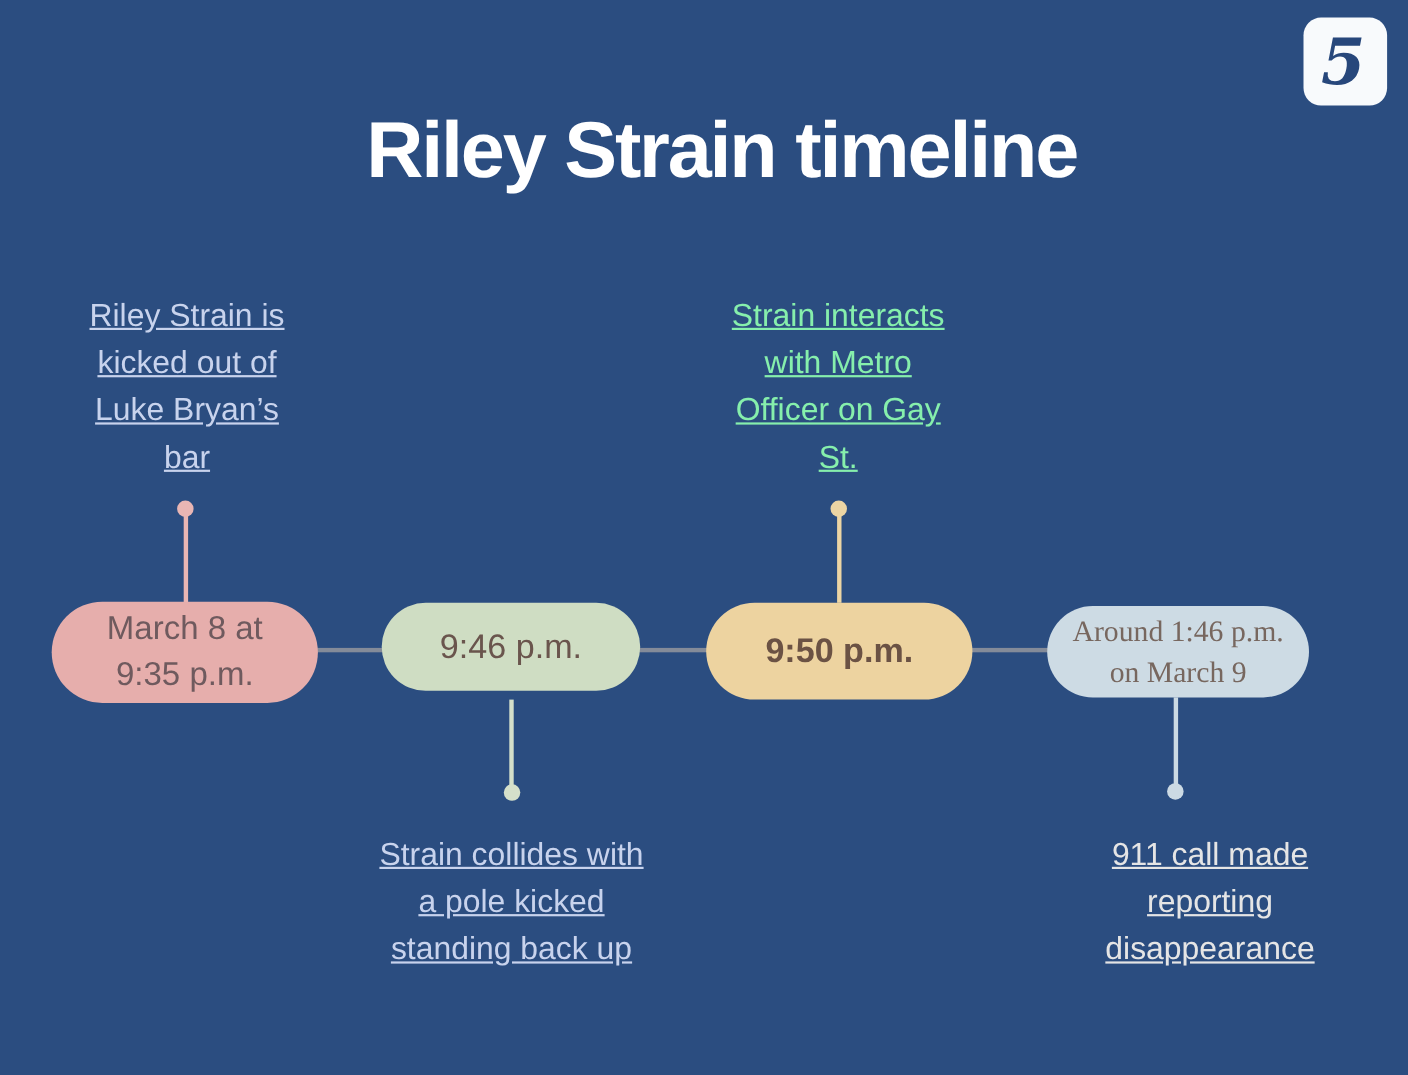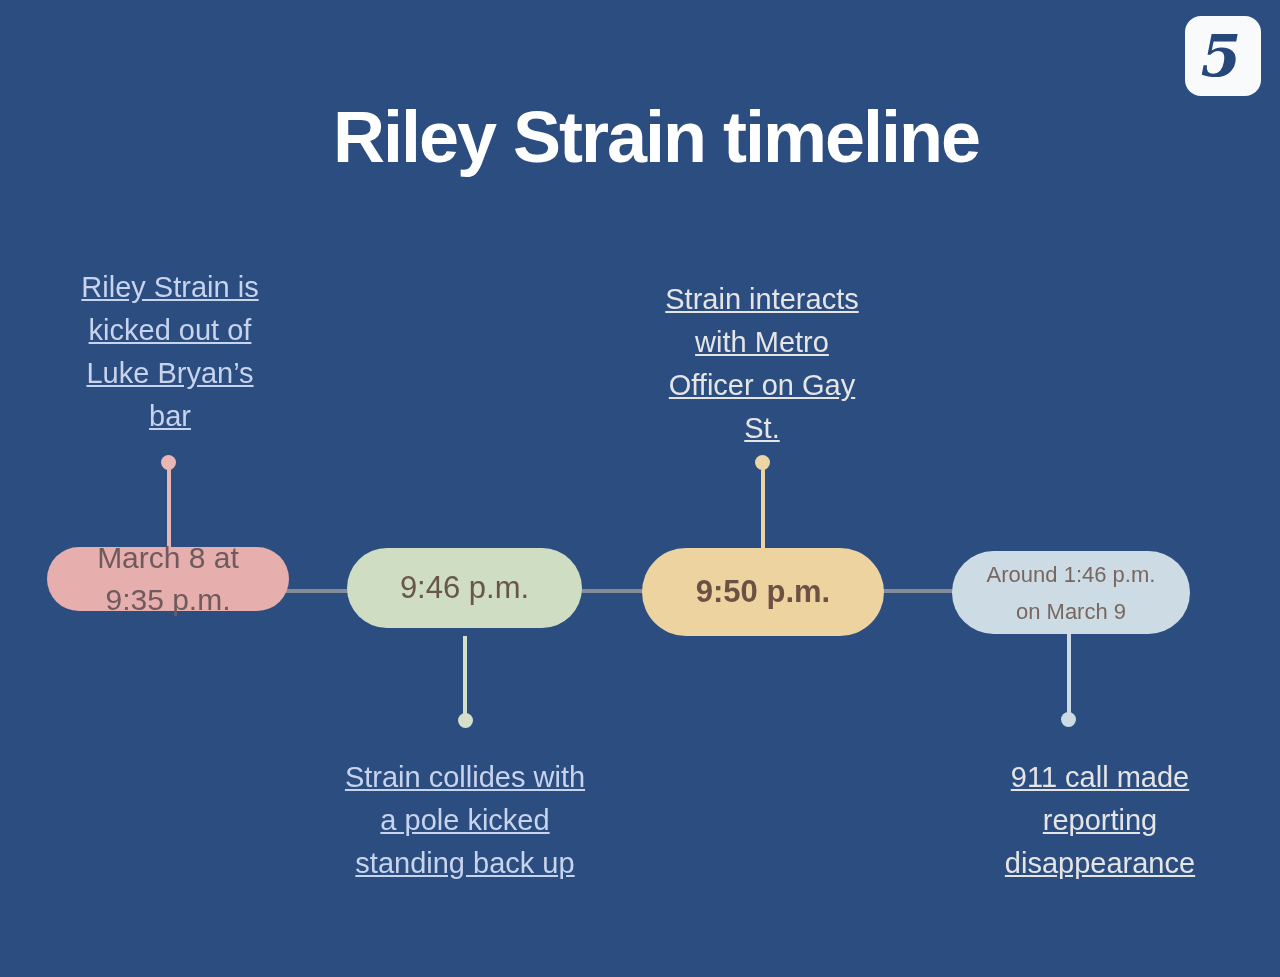--- a/index.html
+++ b/index.html
@@ -72,21 +72,21 @@
     z-index: 2;
     background: var(--pill-bg);
     color: var(--pill-text);
   }
   .pill-label {
     white-space: pre-line;
     font-size: 30px;
     line-height: 42px;
   }
   .pill-single .pill-label { font-size: 31px; }
-  .pill-small .pill-label  { font-size: 22px; line-height: 37px; }
+  .pill-small .pill-label  { font-size: 27px; line-height: 37px; font-family: Liberation Serif, serif; }
   .vline {
     position: absolute;
     width: 4px;
     z-index: 1;
     background: var(--connector);
   }
   .dot {
     position: absolute;
     width: 15px;
     height: 15px;
@@ -108,39 +108,39 @@
 
   <div class="axis" style="left: 169px; width: 900px; background: rgb(132, 139, 153);"></div>
 
   <div style="--pill-bg: #e6aeac; --pill-text: #6f5a5e; --connector: #e9b6b4;">
     <div class="desc" style="left: 40px; top: 266px; width: 260px; color: rgb(200, 211, 237);">Riley Strain is
 kicked out of
 Luke Bryan’s
 bar</div>
     <div class="dot" style="left:161px; top:455px;"></div>
     <div class="vline" style="left:167px; top:463px; height:85px;"></div>
-    <div class="pill" style="left:47px; top:547px; width:242px; height:64px;">
+    <div class="pill" style="left:47px; top:547px; width:242px; height:92px;">
       <span class="pill-label">March 8 at
 9:35 p.m.</span>
     </div>
   </div>
 
   <div style="--pill-bg: #cfddc3; --pill-text: #6a554d; --connector: #d5e0ca;">
     <div class="pill pill-single" style="left:347px; top:548px; width:235px; height:80px;">
       <span class="pill-label">9:46 p.m.</span>
     </div>
     <div class="vline" style="left:463px; top:636px; height:80px;"></div>
     <div class="dot" style="left:458px; top:713px;"></div>
     <div class="desc" style="left: 315px; top: 756px; width: 300px; color: rgb(200, 211, 237);">Strain collides with
 a pole kicked
 standing back up</div>
   </div>
 
   <div style="--pill-bg: #edd3a0; --pill-text: #6b5244; --connector: #ecd5a4;">
-    <div class="desc" style="left: 622px; top: 278px; width: 280px; color: #e5e5e5;">Strain interacts
+    <div class="desc" style="left: 622px; top: 266px; width: 280px; color: #86efac;">Strain interacts
 with Metro
 Officer on Gay
 St.</div>
     <div class="dot" style="left:755px; top:455px;"></div>
     <div class="vline" style="left:761px; top:463px; height:85px;"></div>
     <div class="pill pill-single" style="left:642px; top:548px; width:242px; height:88px;font-weight:bold;">
       <span class="pill-label">9:50 p.m.</span>
     </div>
   </div>
 

